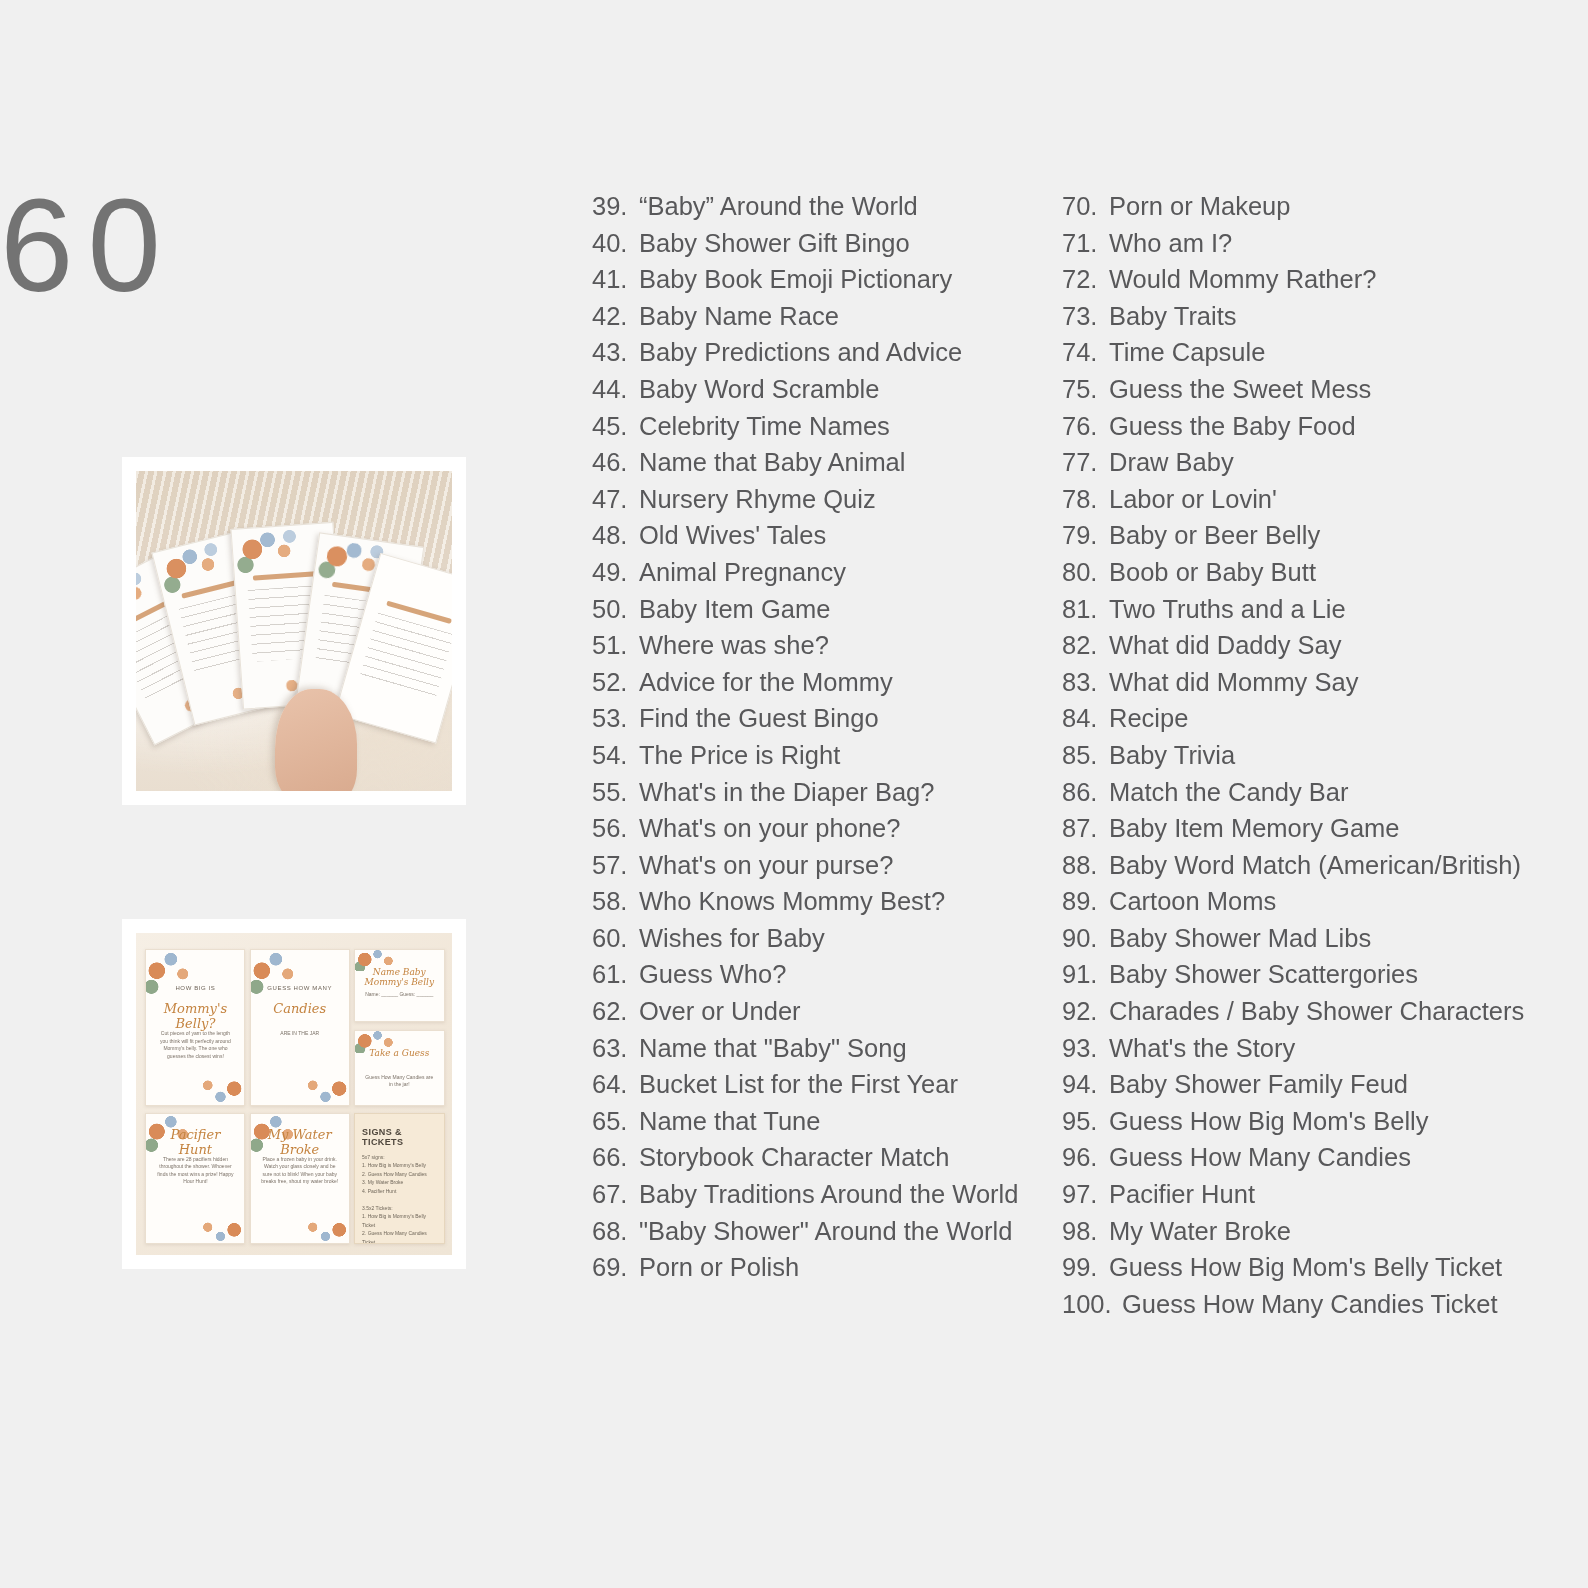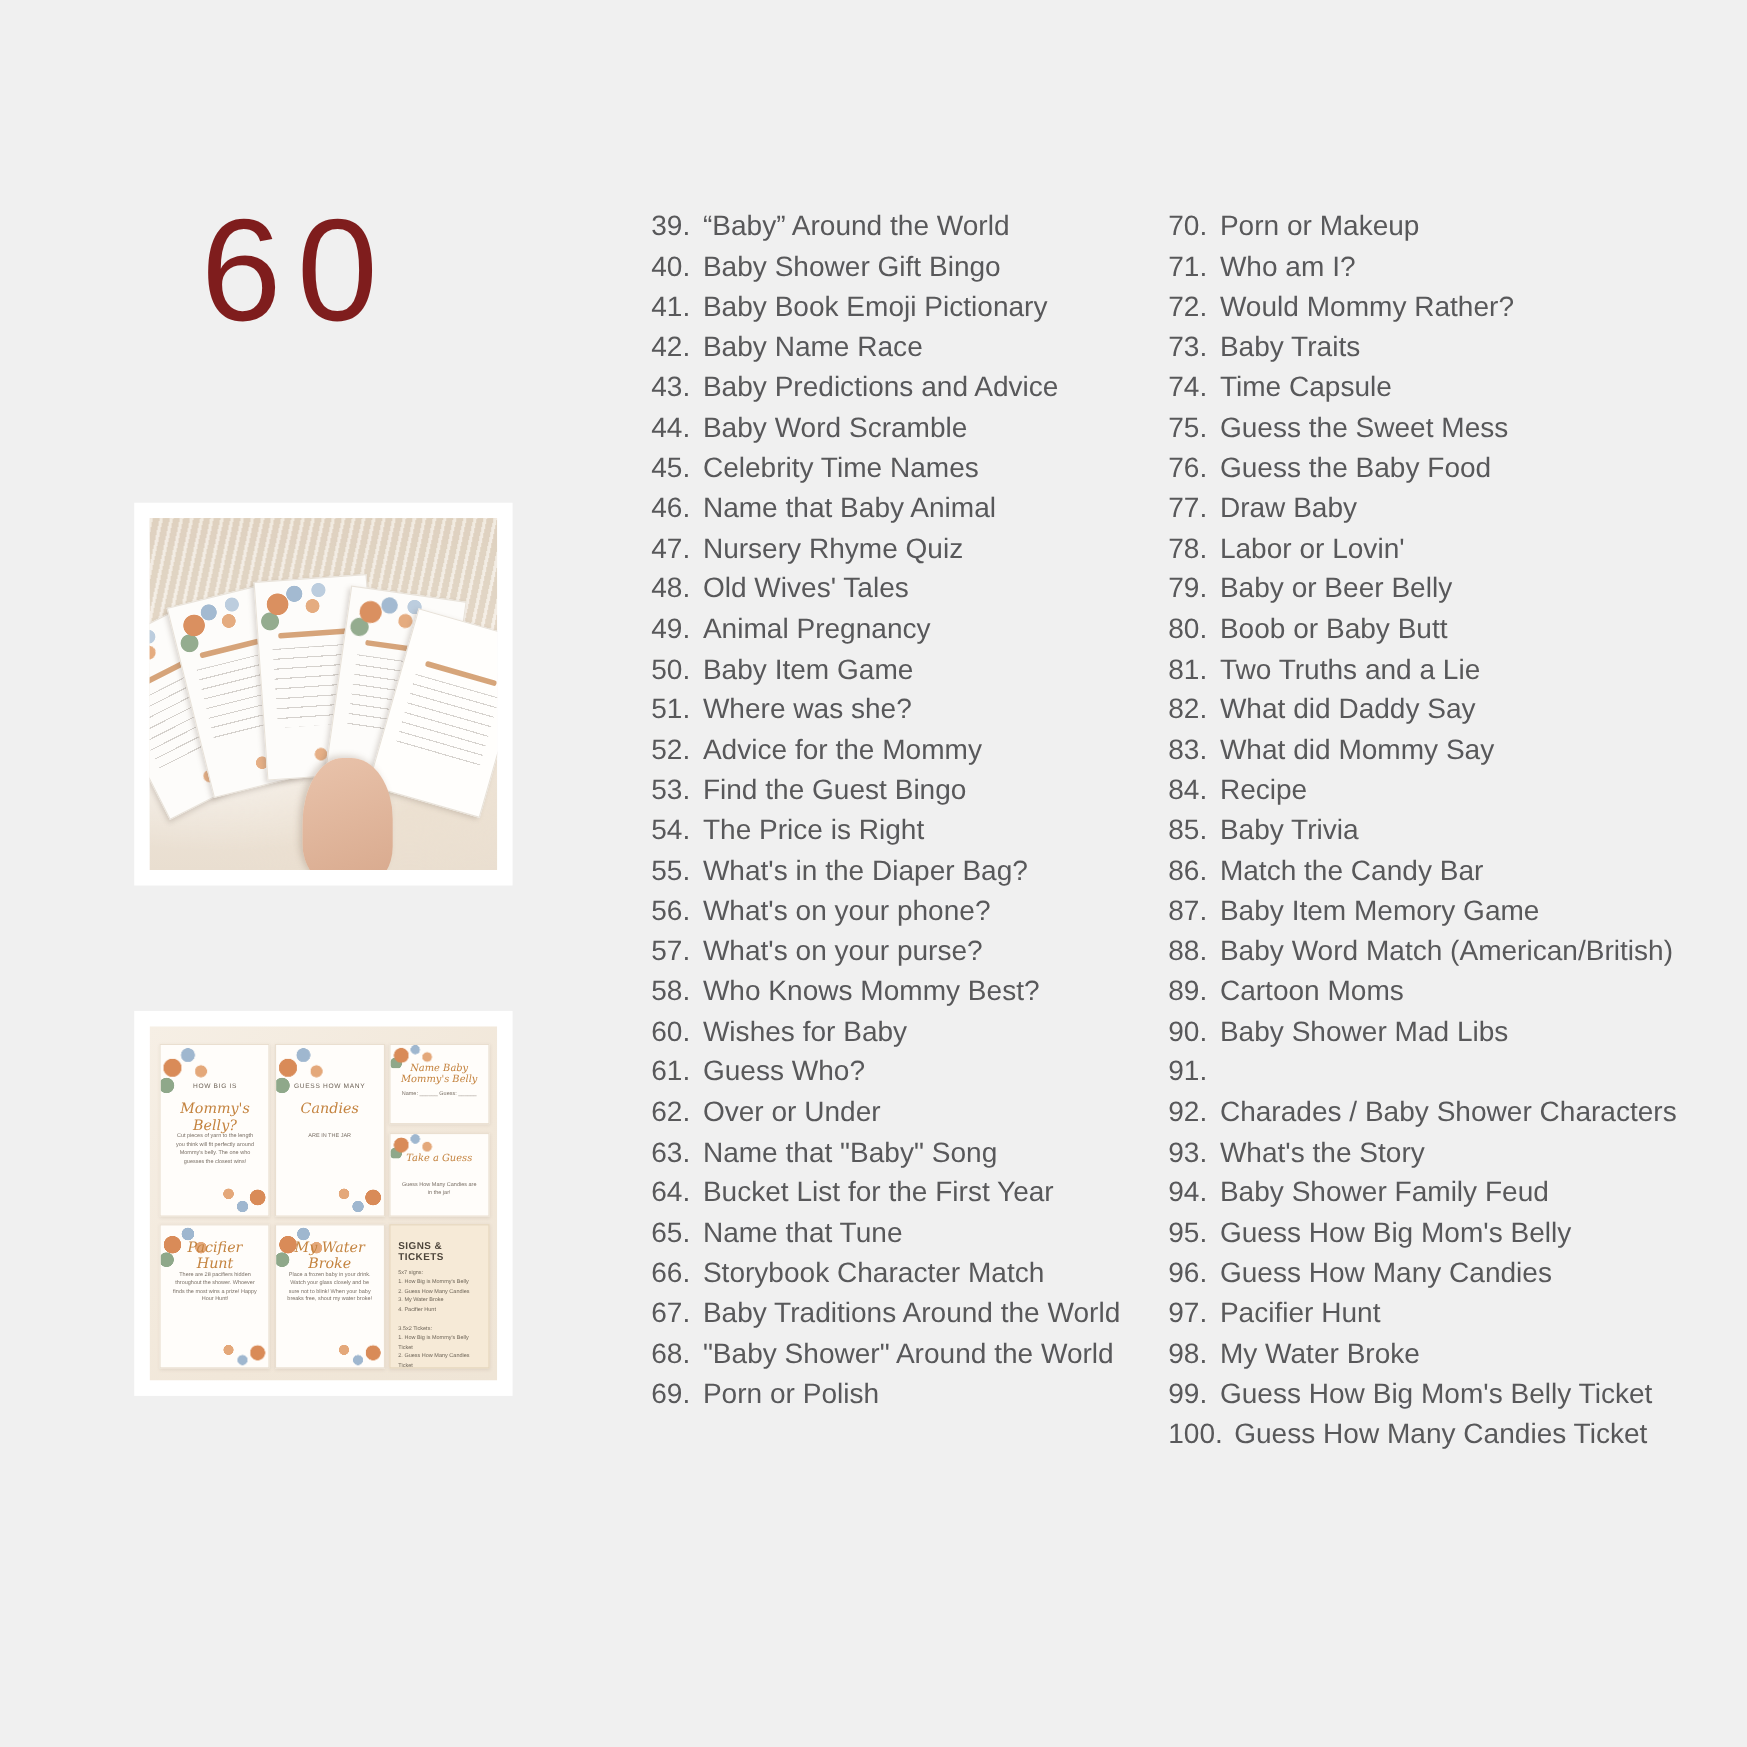--- a/index.html
+++ b/index.html
@@ -26,26 +26,25 @@
     left: 0;
     top: 0;
     width: 540px;
     height: 1588px;
   }
   .headline-number {
     position: absolute;
     left: 0;
     top: 180px;
     width: 540px;
-    text-align: center;
     font-size: 132px;
     line-height: 1;
     letter-spacing: 14px;
     font-weight: 400;
-    color: #7f1d1d;
+    color: #737373;
   }
   .headline-sub {
     position: absolute;
     left: 0;
     top: 333px;
     width: 540px;
     text-align: center;
     font-size: 40px;
     letter-spacing: 6px;
     font-weight: 400;
@@ -576,20 +575,21 @@
       <li>
           <span class="li-num">89.</span>
           <span class="li-text">Cartoon Moms</span>
         </li>
       <li>
           <span class="li-num">90.</span>
           <span class="li-text">Baby Shower Mad Libs</span>
         </li>
       <li>
           <span class="li-num">91.</span>
+          <span class="li-text">Baby Shower Scattergories</span>
         </li>
       <li>
           <span class="li-num">92.</span>
           <span class="li-text">Charades / Baby Shower Characters</span>
         </li>
       <li>
           <span class="li-num">93.</span>
           <span class="li-text">What's the Story</span>
         </li>
       <li>

